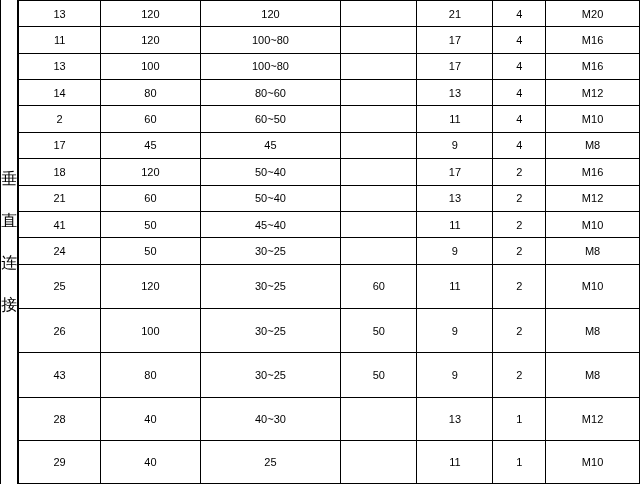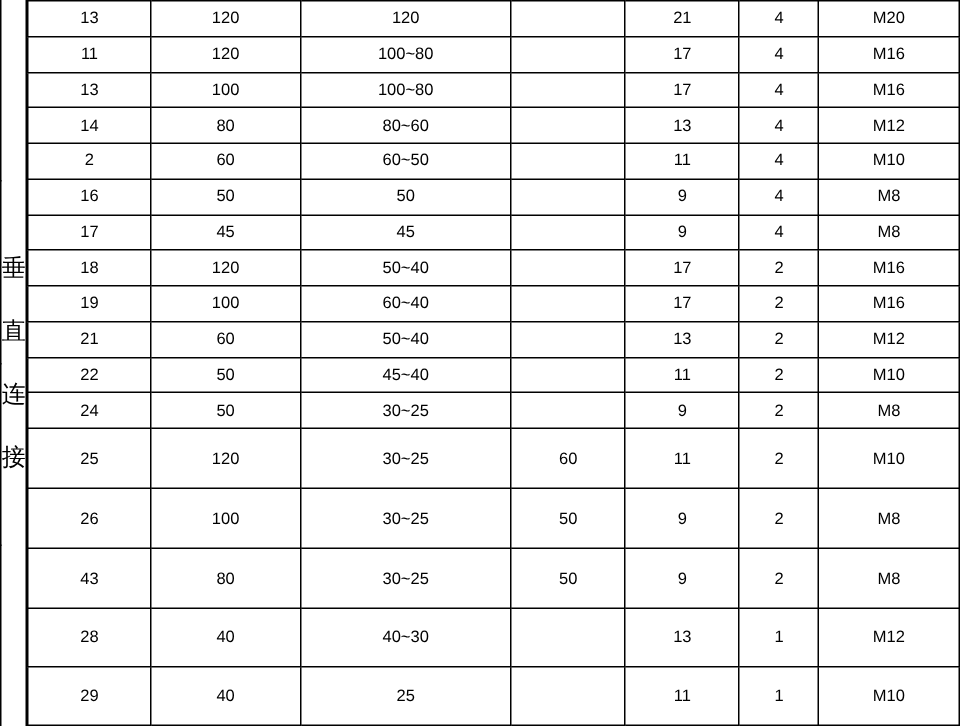--- a/index.html
+++ b/index.html
@@ -286,66 +286,48 @@
           <tr>
             <td>2</td>
             <td>60</td>
             <td>60~50</td>
             <td></td>
             <td>11</td>
             <td>4</td>
             <td>M10</td>
           </tr>
           <tr>
-            <td>16</td>
-            <td>50</td>
-            <td>50</td>
-            <td></td>
-            <td>9</td>
-            <td>4</td>
-            <td>M8</td>
-          </tr>
-          <tr>
             <td>17</td>
             <td>45</td>
             <td>45</td>
             <td></td>
             <td>9</td>
             <td>4</td>
             <td>M8</td>
           </tr>
           <tr>
             <td>18</td>
             <td>120</td>
             <td>50~40</td>
             <td></td>
             <td>17</td>
             <td>2</td>
             <td>M16</td>
           </tr>
           <tr>
-            <td>19</td>
-            <td>100</td>
-            <td>60~40</td>
-            <td></td>
-            <td>17</td>
-            <td>2</td>
-            <td>M16</td>
-          </tr>
-          <tr>
             <td>21</td>
             <td>60</td>
             <td>50~40</td>
             <td></td>
             <td>13</td>
             <td>2</td>
             <td>M12</td>
           </tr>
           <tr>
-            <td>22</td>
+            <td>41</td>
             <td>50</td>
             <td>45~40</td>
             <td></td>
             <td>11</td>
             <td>2</td>
             <td>M10</td>
           </tr>
           <tr>
             <td>24</td>
             <td>50</td>

